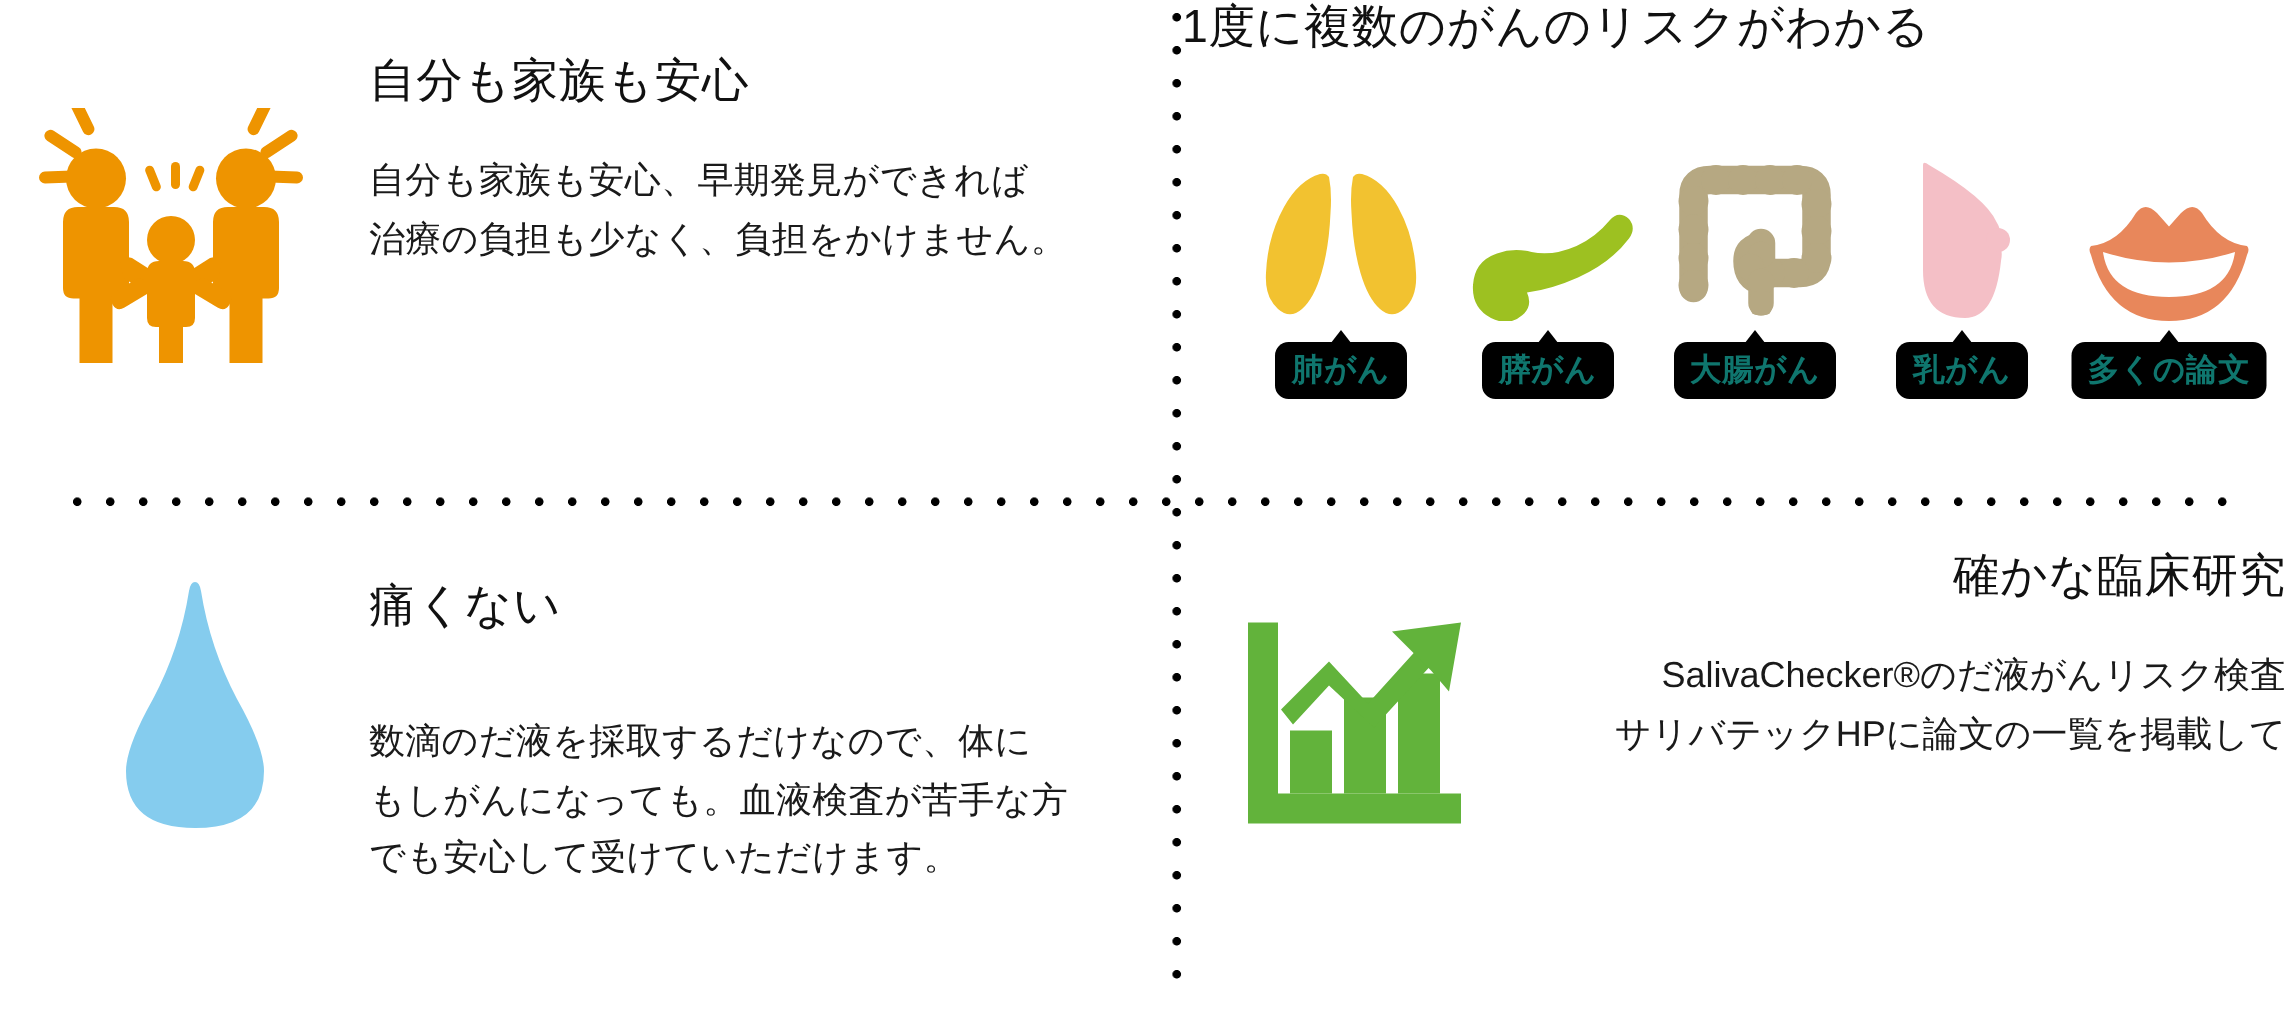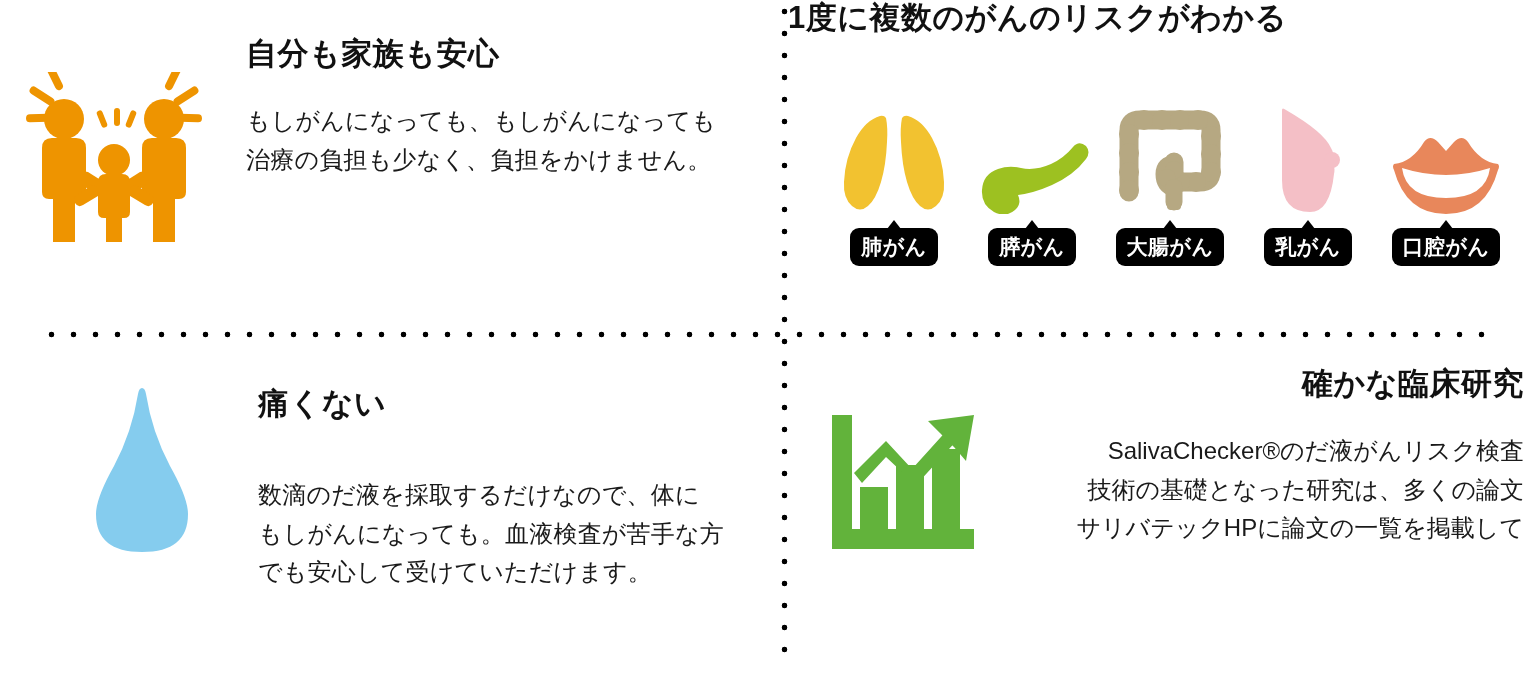--- a/index.html
+++ b/index.html
@@ -41,29 +41,29 @@
     height: 655px;
     background-image: radial-gradient(circle at 3.5px 3.5px, #000 2.6px, rgba(0,0,0,0) 3.1px);
     background-size: 7px 22px;
     background-repeat: repeat-y;
   }
 
   
   .quad { position: absolute; }
   #quad-tl { left: 0;    top: 0;    width: 781px; height: 331px; }
   #quad-tr { left: 788px;top: 0;    width: 739px; height: 331px; }
-  #quad-bl { left: 12px;    top: 338px;width: 781px; height: 347px; padding-left: 32px; }
+  #quad-bl { left: 0;    top: 338px;width: 781px; height: 347px; padding-left: 32px; }
   #quad-br { left: 788px;top: 338px;width: 739px; height: 347px; }
 
   .icon-wrap { position: absolute; }
   .text-col  { position: absolute; }
 
   h2.title {
     margin: 0;
-    font-weight: bold;
+    font-weight: normal;
     font-size: 31px;
     line-height: 1.15;
     letter-spacing: 0.5px;
     color: #111111;
     white-space: nowrap;
   }
   p.body {
     margin: 0;
     font-size: 24px;
     line-height: 1.62;
@@ -97,21 +97,21 @@
   .organ-art {
     height: 108px;
     display: flex;
     align-items: flex-end;
     justify-content: center;
   }
   .organ-badge {
     position: relative;
     margin-top: 14px;
     background: #000000;
-    color: #ffffff;
+    color: #0f766e;
     border-radius: 9px;
     font-size: 21px;
     font-weight: bold;
     line-height: 1;
     padding: 8px 11px 9px 11px;
     white-space: nowrap;
     letter-spacing: 0.5px;
   }
   .organ-badge::before {
     content: "";
@@ -173,21 +173,21 @@
           <path d="M84 110 q0-8 8-8 h16 q8 0 8 8 v30 q0 6-6 6 h-2 v24 q0 5-5 5 h-6 q-5 0-5-5 v-24 h-2 q-6 0-6-6 z"></path>
           <path d="M84 116 q-4-4-9-1 l-12 8 q-5 3-2 8 q3 5 8 2 l15-9 z"></path>
           <path d="M116 116 q4-4 9-1 l12 8 q5 3 2 8 q-3 5-8 2 l-15-9 z"></path>
         </g>
       </svg>
     </div>
 
     <div class="text-col" id="tl-text">
       <h2 class="title">自分も家族も安心</h2>
       <p class="body" id="tl-body">
-        <span class="ln">もしがんになっても、もしがんになっても</span>
+        <span class="ln">自分も家族も安心、早期発見ができれば</span>
         <span class="ln">治療の負担も少なく、負担をかけません。</span>
       </p>
     </div>
   </div>
 
   <div class="quad" id="quad-tr">
 
     <h2 class="title" id="tr-title">1度に複数のがんのリスクがわかる</h2>
 
     <div id="organ-row">
@@ -257,21 +257,21 @@
         <div class="organ-badge">乳がん</div>
       </div>
 
       <div class="organ-cell">
         <div class="organ-art">
           <svg width="112" height="78" viewBox="0 0 112 78" xmlns="http://www.w3.org/2000/svg">
             <path fill="#E8875B" d="M4 28 Q22 26 34 6 Q40-2 48 6 L56 15 L64 6 Q72-2 78 6 Q90 26 108 28 Q110 30 108 34 Q96 78 56 78 Q16 78 4 34 Q2 30 4 28z"></path>
             <path fill="#FFFFFF" d="M12 32 Q34 39 56 39 Q78 39 100 32 Q96 62 56 62 Q16 62 12 32z"></path>
           </svg>
         </div>
-        <div class="organ-badge">口腔がん</div>
+        <div class="organ-badge">多くの論文</div>
       </div>
 
     </div>
   </div>
 
   <div class="quad" id="quad-bl">
 
     <div class="icon-wrap" id="drop-icon">
       <svg width="104" height="168" viewBox="0 0 104 168" xmlns="http://www.w3.org/2000/svg">
         <path fill="#85CCEE" d="M52 0 Q55 0 56 6 Q62 44 80 78 Q98 110 98 126 Q98 164 52 164 Q6 164 6 126 Q6 110 24 78 Q42 44 48 6 Q49 0 52 0z"></path>
@@ -304,19 +304,18 @@
 
           <path d="M100 8 L146 2 L138 48 L126 34 L112 20 z"></path>
         </g>
       </svg>
     </div>
 
     <div class="text-col" id="br-text">
       <h2 class="title">確かな臨床研究</h2>
       <p class="body" id="br-body">
         <span class="ln">SalivaChecker®のだ液がんリスク検査</span>
-        <span class="ln">技術の基礎となった研究は、多くの論文</span>
         <span class="ln">サリバテックHPに論文の一覧を掲載して</span>
       </p>
     </div>
   </div>
 
 </div>
 
 </body></html>

